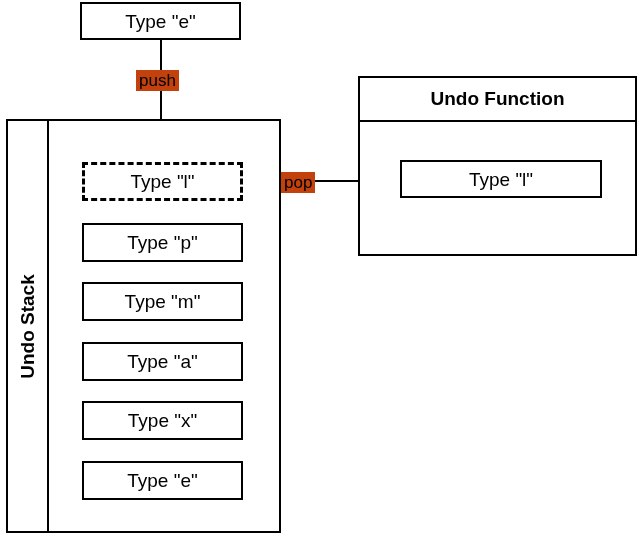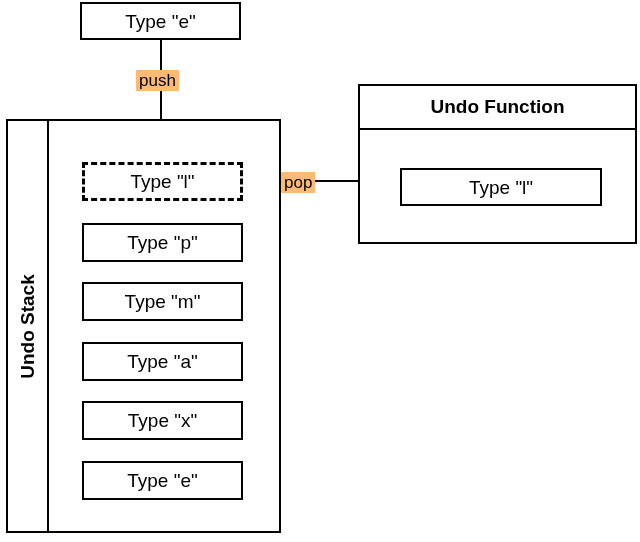--- a/index.html
+++ b/index.html
@@ -86,22 +86,22 @@
   .stack-item.si0 { top: 41px; }
   .stack-item.si1 { top: 102px; }
   .stack-item.si2 { top: 161px; }
   .stack-item.si3 { top: 221px; }
   .stack-item.si4 { top: 280px; }
   .stack-item.si5 { top: 340px; }
 
   
   #undo-function-box {
     position: absolute;
-    left: 358px; top: 84px;
-    width: 279px; height: 160px;
+    left: 358px; top: 76px;
+    width: 279px; height: 180px;
     box-sizing: border-box;
     border: 2px solid #000000;
     background: #ffffff;
   }
   #undo-function-title {
     position: absolute;
     left: 0; top: 0;
     width: 100%; height: 44px;
     box-sizing: border-box;
     border-bottom: 2px solid #000000;
@@ -119,21 +119,21 @@
 
   
   .conn-svg {
     position: absolute;
     left: 0; top: 0;
     width: 640px; height: 542px;
     pointer-events: none;
   }
   .edge-label {
     position: absolute;
-    background: #fdba74;
+    background: #c2410c;
     font-size: 17px;
     line-height: 1;
     white-space: nowrap;
     padding: 2px 3px;
   }
   #push-label {
     left: 136px; top: 70px;
   }
   #pop-label {
     left: 281px; top: 172px;

